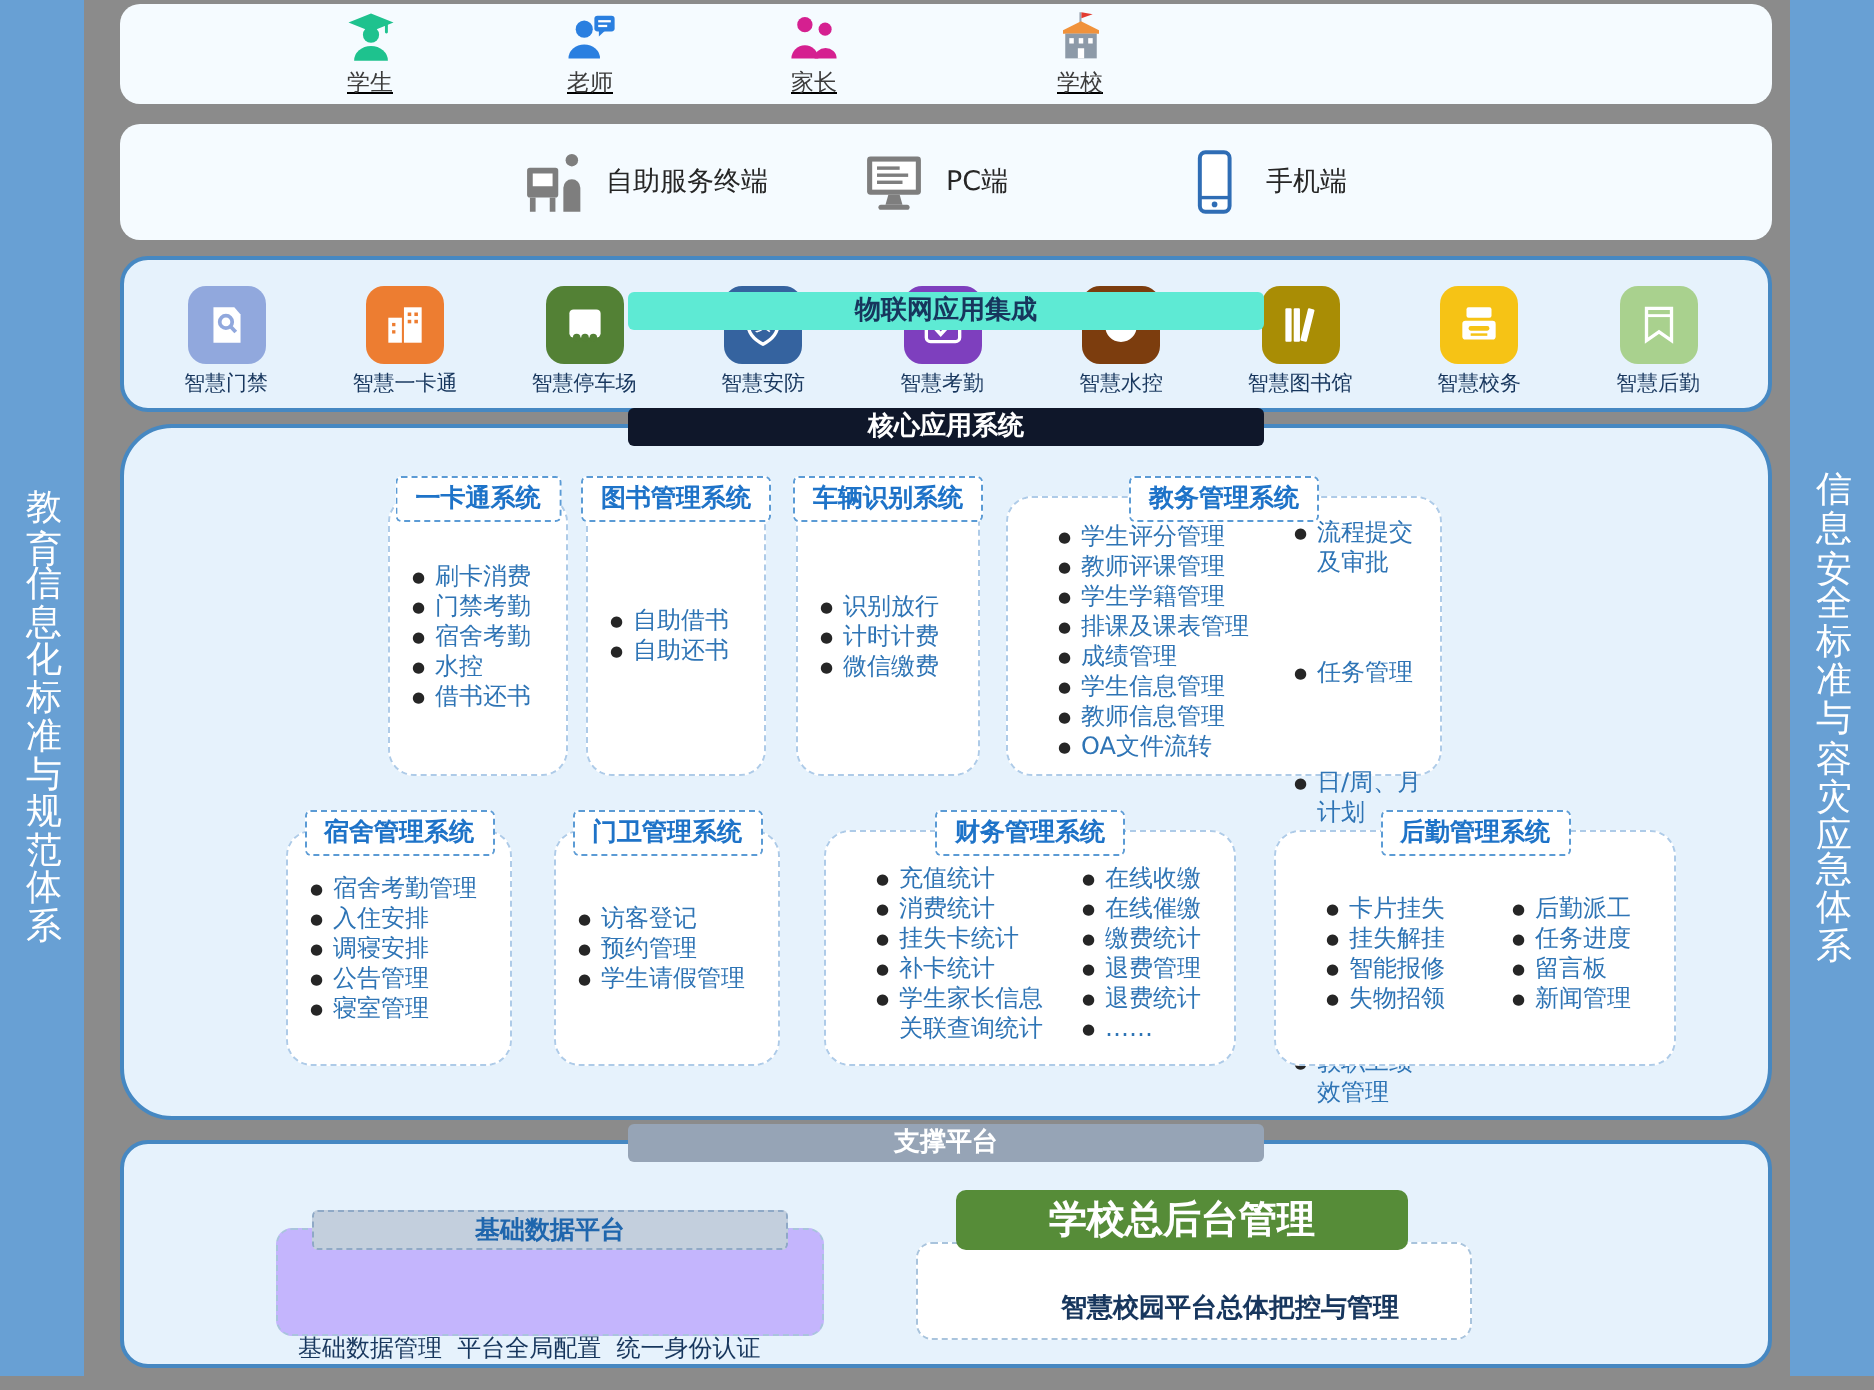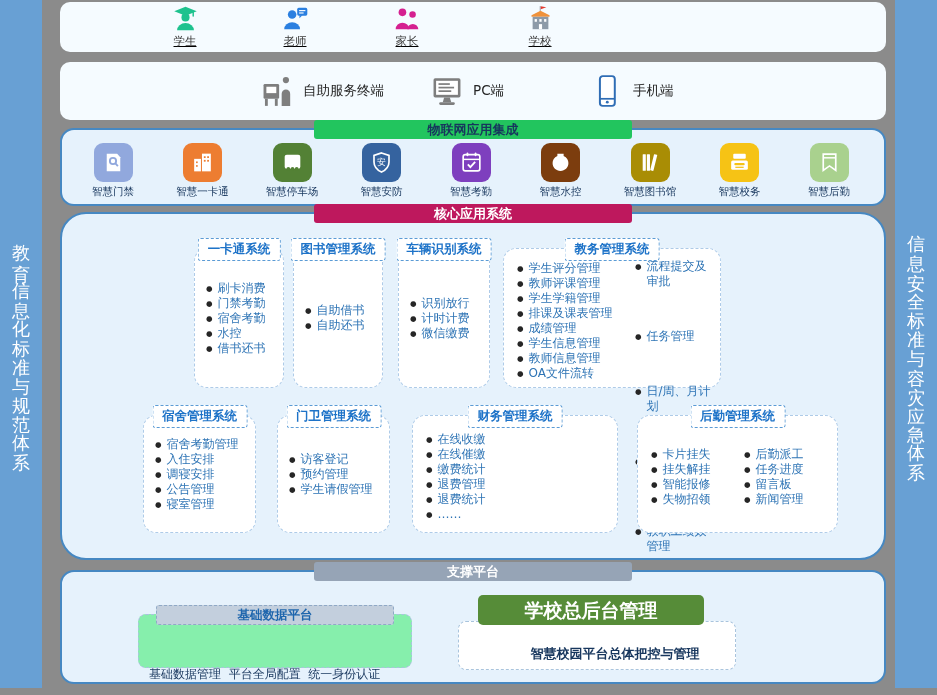--- a/index.html
+++ b/index.html
@@ -30,22 +30,22 @@
   
   .section { position:absolute; left:60px; width:826px; background:#e6f2fc;
              border:2px solid #4688c2; border-radius:14px; }
   .iot-section { top:128px; height:78px; }
   .core-section { top:212px; height:348px; border-radius:26px; }
   .support-section { top:570px; height:114px; }
 
   .banner { position:absolute; left:50%; transform:translateX(-50%); top:-10px; width:318px;
             height:19px; line-height:19px; text-align:center; font-size:13px; font-weight:bold;
             border-radius:3px; z-index:3; }
-  .iot-banner { background:#22c55e; color:#17365d; }
-  .core-banner { background:#be185d; color:#fff; }
+  .iot-banner { background:#5eead4; color:#17365d;margin-top:26px; }
+  .core-banner { background:#0f172a; color:#fff; }
   .support-banner { background:#96a4b6; color:#fff; }
 
   
   .iot-tiles { display:flex; justify-content:space-between; padding:13px 22px 0 18px; }
   .tile { width:66px; display:flex; flex-direction:column; align-items:center; }
   .tile-ico { width:39px; height:39px; border-radius:9px; display:flex; align-items:center;
               justify-content:center; }
   .tile-ico svg { width:25px; height:25px; }
   .tlabel { margin-top:3px; font-size:10.5px; color:#17365d; white-space:nowrap; }
   .t1{background:#91a8dd}.t2{background:#ed7d31}.t3{background:#538135}.t4{background:#35639f}
@@ -65,28 +65,28 @@
   .b6{left:215px;top:201px;width:113px;height:118px;}
   .b7{left:350px;top:201px;width:206px;height:118px;}
   .b8{left:575px;top:201px;width:201px;height:118px;}
 
   .ilist { list-style:none; display:flex; flex-direction:column; justify-content:center;
            height:100%; padding-left:11px; }
   .ilist li { display:flex; align-items:flex-start; color:#2e74b5; font-size:12px;
               line-height:15px; }
   .ilist li::before { content:"●"; flex:none; font-size:7.5px; line-height:15px;
                       margin-right:5px; color:#262626; }
-  .cols { display:flex; height:100%; padding:10px 2px 4px 2px; }
+  .cols { display:flex; height:100%; padding:10px 2px 4px 14px; }
   .cols .ilist { height:auto; margin:auto 0; }
   .col-a4{width:118px;} .col-b4{flex:1;gap:40px;}
   .col-a7{width:103px;} .col-b7{flex:1;}
   .col-a8{width:93px;}  .col-b8{flex:1;}
 
   
-  .basic-box { position:absolute; left:76px; top:42px; width:274px; height:54px; background:#86efac;
+  .basic-box { position:absolute; left:76px; top:42px; width:274px; height:54px; background:#c4b5fd;
                border:1px dashed #a9c4dd; border-radius:8px; }
   .basic-chip { position:absolute; left:94px; top:33px; width:238px; height:20px;
                 background:#c3cfdd; border:1px dashed #8fa9c6; color:#1f66ad; font-weight:bold;
                 font-size:12.5px; text-align:center; line-height:18px; border-radius:3px; z-index:2; }
   .basic-lines { padding:22px 4px 0 10px; font-size:12px; color:#17365d; line-height:15px;
                  white-space:pre; }
   .green-chip { position:absolute; left:416px; top:23px; width:226px; height:30px;
                 background:#568c38; color:#fff; font-size:19px; font-weight:bold;
                 text-align:center; line-height:30px; border-radius:5px; z-index:2; }
   .backend-box { position:absolute; left:396px; top:49px; width:278px; height:49px;
@@ -352,20 +352,27 @@
       <div class="chip">门卫管理系统</div>
       <ul class="ilist">
           <li>访客登记</li>
           <li>预约管理</li>
           <li>学生请假管理</li>
         </ul>
     </div>
     <div class="wbox b7">
       <div class="chip">财务管理系统</div>
       <div class="cols">
+        <ul class="ilist col-a7">
+            <li>充值统计</li>
+            <li>消费统计</li>
+            <li>挂失卡统计</li>
+            <li>补卡统计</li>
+            <li>学生家长信息关联查询统计</li>
+          </ul>
         <ul class="ilist col-b7">
             <li>在线收缴</li>
             <li>在线催缴</li>
             <li>缴费统计</li>
             <li>退费管理</li>
             <li>退费统计</li>
             <li>……</li>
           </ul>
       </div>
     </div>

